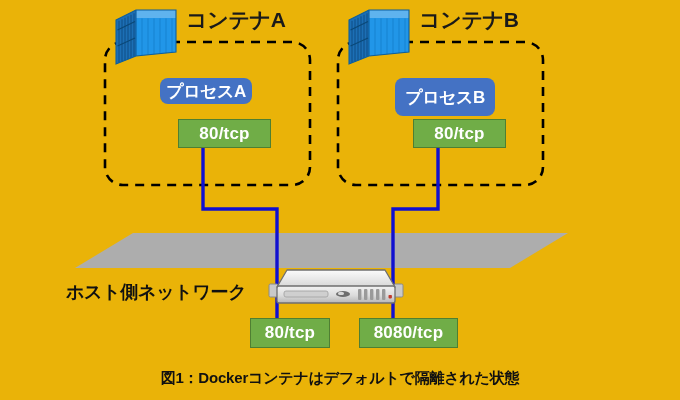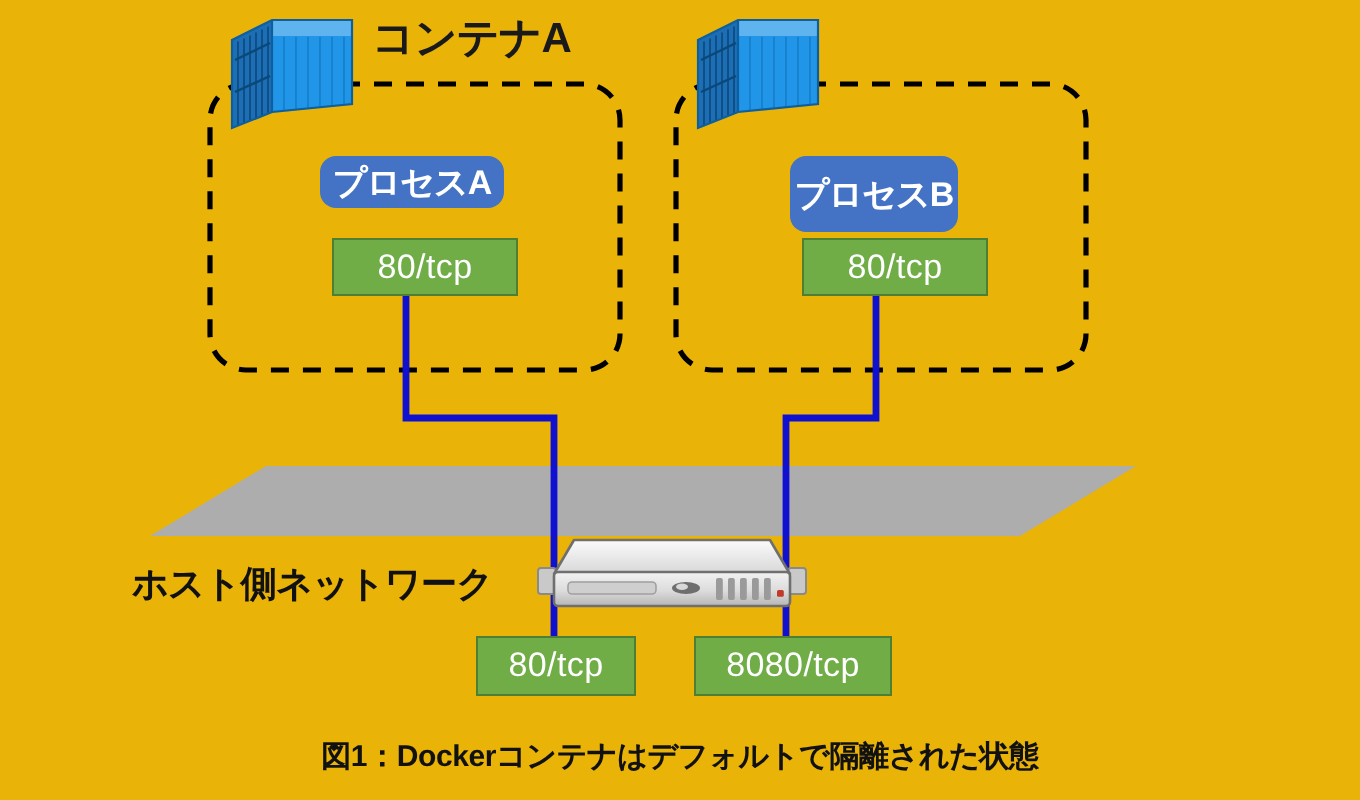--- a/index.html
+++ b/index.html
@@ -56,26 +56,27 @@
     letter-spacing: -0.5px;
     white-space: nowrap;
   }
 
   
   .port-box {
     background: #70ad47;
     border: 1px solid #4f7f32;
     color: #ffffff;
     font-size: 17px;
-    font-weight: normal;
+    font-weight: bold;
     display: flex;
     align-items: center;
     justify-content: center;
     white-space: nowrap;
     letter-spacing: 0.2px;
+    margin-left: 12px;
   }
 
   
   .host-label {
     font-size: 18px;
     font-weight: bold;
     color: #111111;
     white-space: nowrap;
     letter-spacing: -0.3px;
     line-height: 1;
@@ -183,22 +184,23 @@
       </g>
       <polygon points="4,14 24,4 64,4 64,46 24,50 4,58" fill="none" stroke="#0d5f9e" stroke-width="1.1"></polygon>
       <line x1="24" y1="4" x2="24" y2="50" stroke="#0d5f9e" stroke-width="1.1"></line>
       <g stroke="#0a4877" stroke-width="1.2">
         <line x1="5.5" y1="24" x2="23" y2="15.5"></line>
         <line x1="5.5" y1="40" x2="23" y2="32"></line>
       </g>
     </svg>
   </div>
 
-
-  <div class="node process-box" style="left:395px; top:78px; width:84px; height:38px;">プロセスB</div>
+  <div class="node container-title" style="left:419px; top:9px;">コンテナB</div>
+
+  <div class="node process-box" style="left:395px; top:78px; width:100px; height:38px;">プロセスB</div>
 
   <div class="node port-box" style="left:401px; top:119px; width:93px; height:29px;">80/tcp</div>
 
   <div class="node host-label" style="left:66px; top:283px;">ホスト側ネットワーク</div>
 
   <div class="node icon-wrap" style="left:268px; top:266px; width:136px; height:42px;">
     <svg width="136" height="42" viewBox="0 0 136 42">
       <defs>
         <linearGradient id="srvTop" x1="0" y1="0" x2="0" y2="1">
           <stop offset="0%" stop-color="#fbfbfb"></stop>

